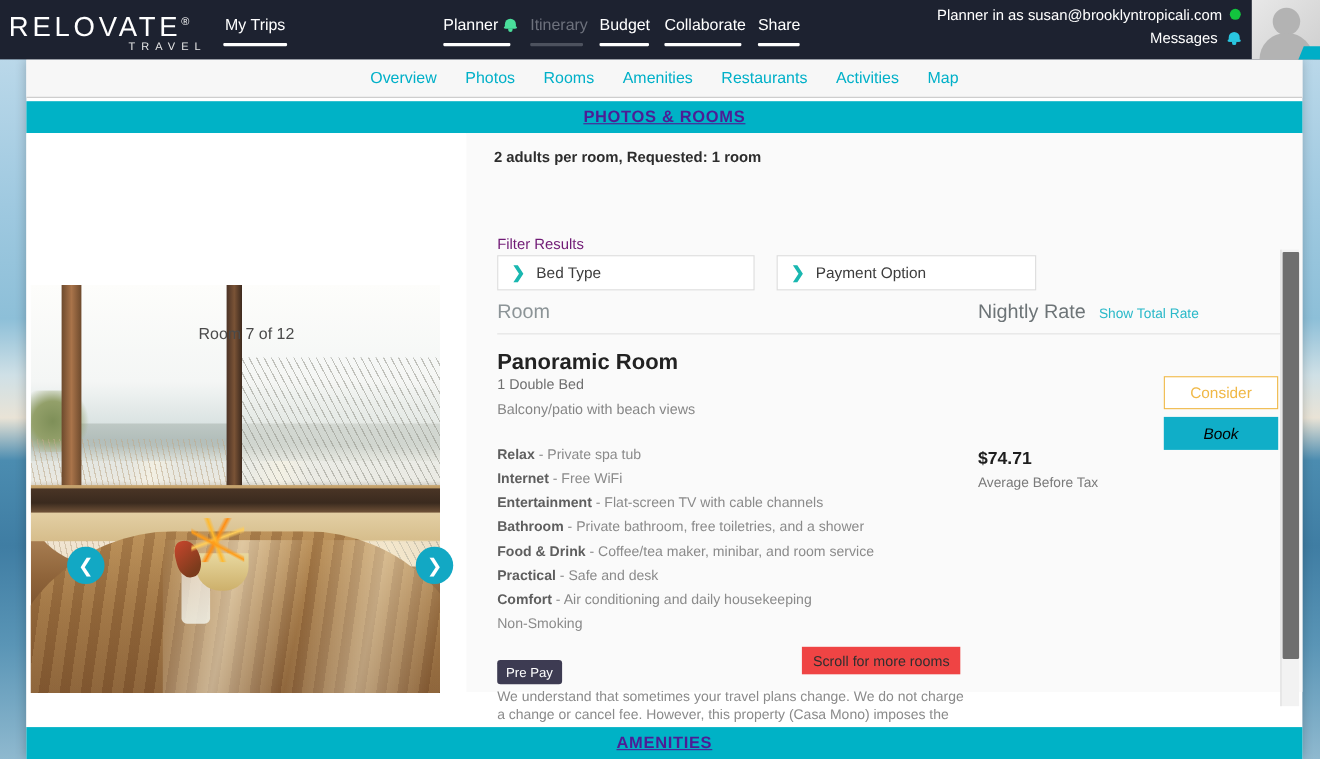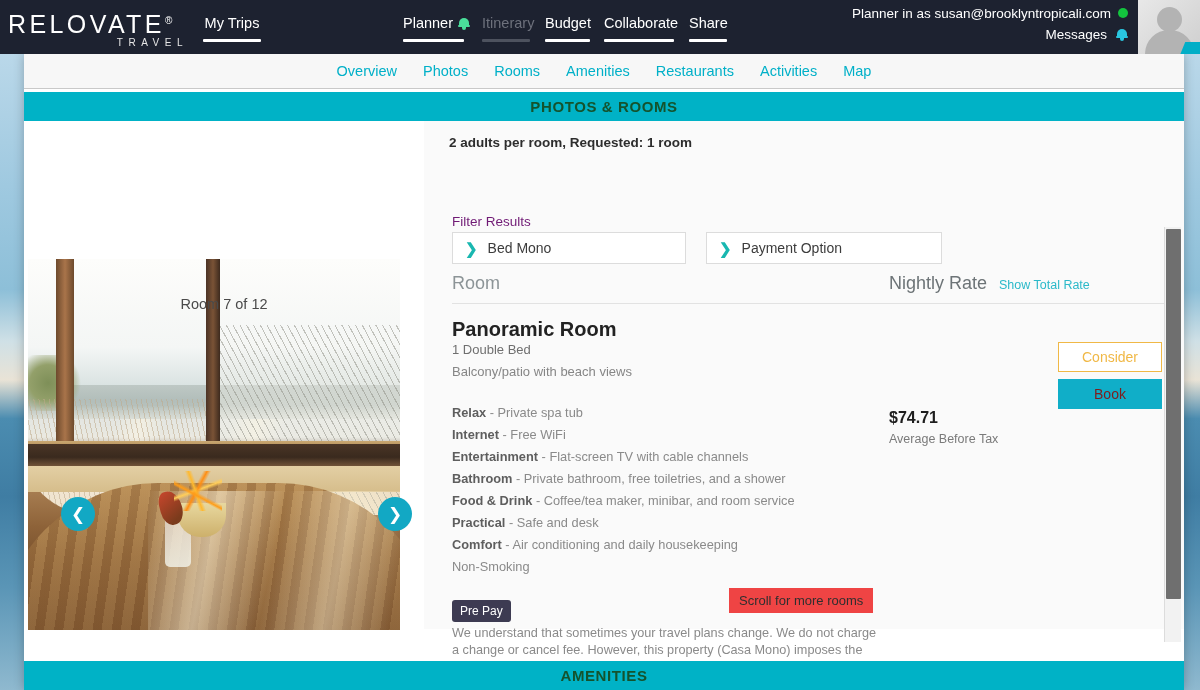--- a/index.html
+++ b/index.html
@@ -158,23 +158,23 @@
   }
   .tab {
     font-size: 14.5px; color: #00b0c8; cursor: pointer;
     white-space: nowrap;
   }
 
   .section-bar {
     position: absolute; left: 0;
     width: 1160px; height: 29px;
     background: #00b2c6;
-    color: #14532d; font-size: 15px; font-weight: bold;
+    color: #4c1d95; font-size: 15px; font-weight: bold;
     letter-spacing: 0.6px;
-    display: flex; align-items: center; justify-content: center;
+    display: flex; align-items: center; justify-content: center; text-decoration: underline;
   }
   .section-bar.top { top: 38px; }
   .section-bar.bottom { top: 607px; height: 29px; }
 
   
   .photo-col {
     position: absolute; left: 0; top: 67px;
     width: 400px; height: 540px;
     background: #ffffff;
   }
@@ -387,21 +387,21 @@
     width: 104px; height: 30px;
     display: flex; align-items: center; justify-content: center;
     font-size: 14px; cursor: pointer;
   }
   .btn-consider {
     top: 221px;
     background: #ffffff; border: 1px solid #f0b846; color: #f0b846;
   }
   .btn-book {
     top: 258px;
-    background: #10aec8; color: #7f1d1d;
+    background: #10aec8; color: #000000; font-style: italic;
   }
 
   .prepay-badge {
     position: absolute; left: 28px; top: 479px;
     background: #3d3b52; color: #ffffff;
     font-size: 12px; padding: 4px 8px;
     border-radius: 3px;
   }
   .policy {
     position: absolute; left: 28px; top: 504px;
@@ -535,21 +535,21 @@
     </div>
 
     <div class="content-col">
 
       <div class="occupancy">2 adults per room, Requested: 1 room</div>
 
       <div class="filter-label">Filter Results</div>
 
       <div class="filter-box bed">
         <span class="chev">❯</span>
-        <span>Bed Mono</span>
+        <span>Bed Type</span>
       </div>
       <div class="filter-box pay">
         <span class="chev">❯</span>
         <span>Payment Option</span>
       </div>
 
       <div class="col-head-room">Room</div>
       <div class="col-head-rate">Nightly Rate</div>
       <div class="col-head-total">Show Total Rate</div>
       <div class="head-rule"></div>

